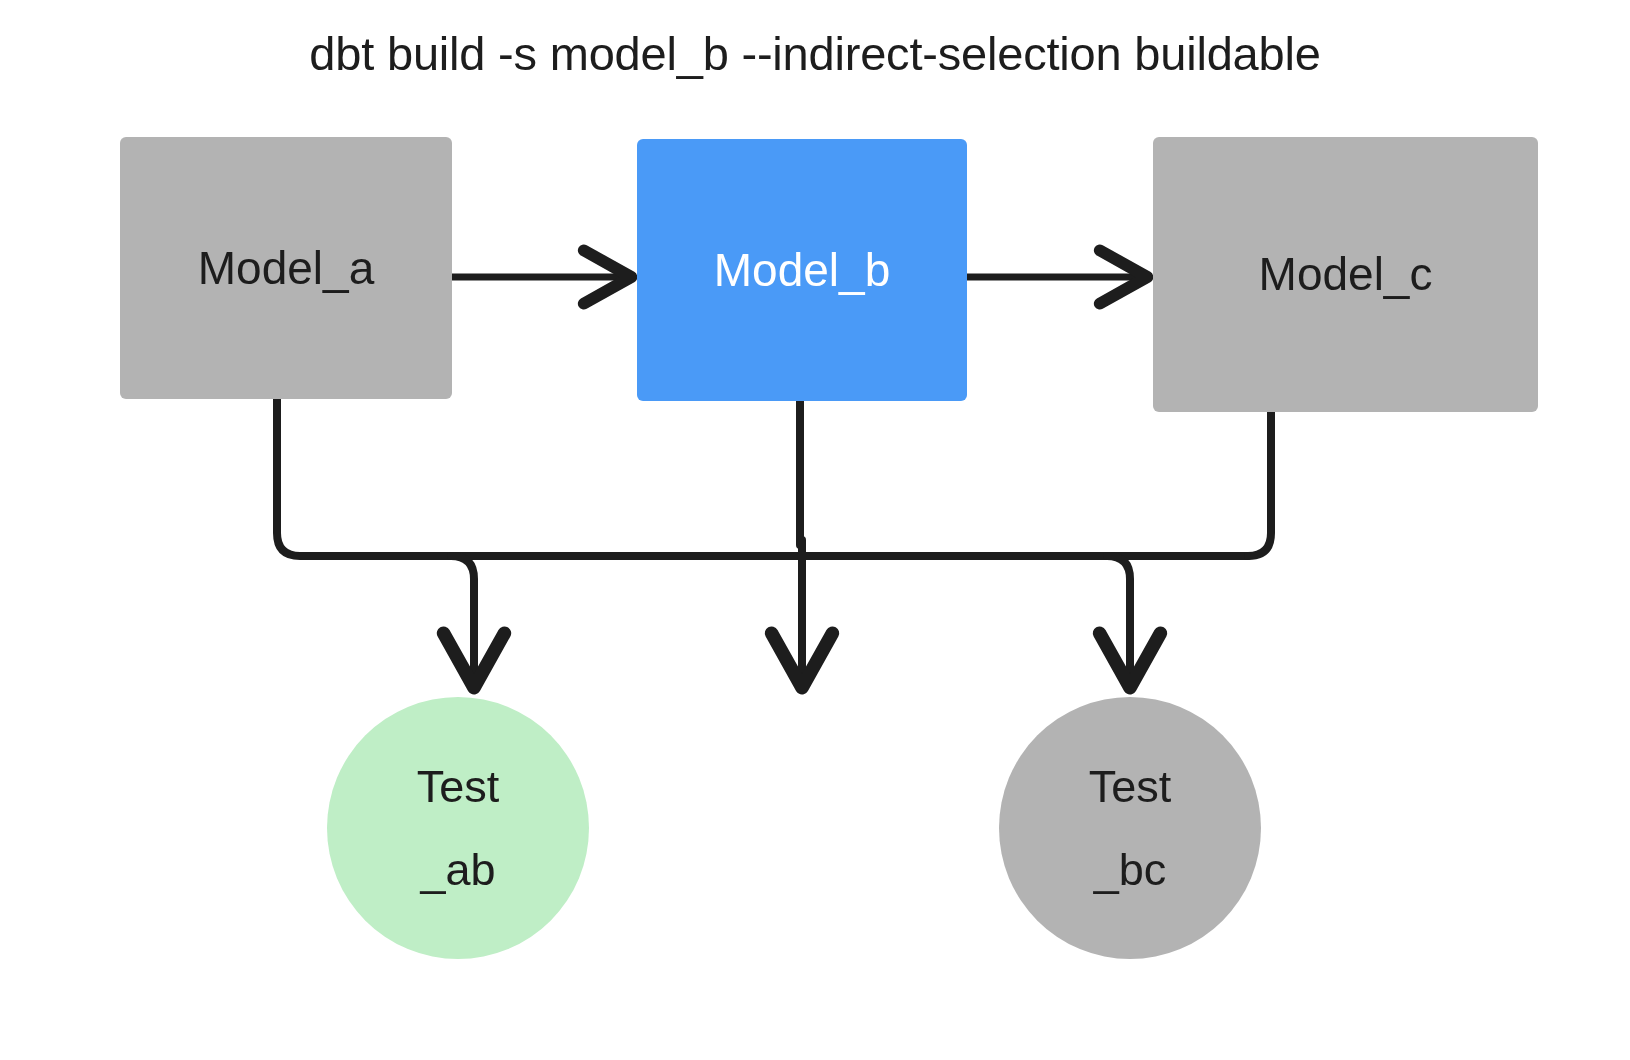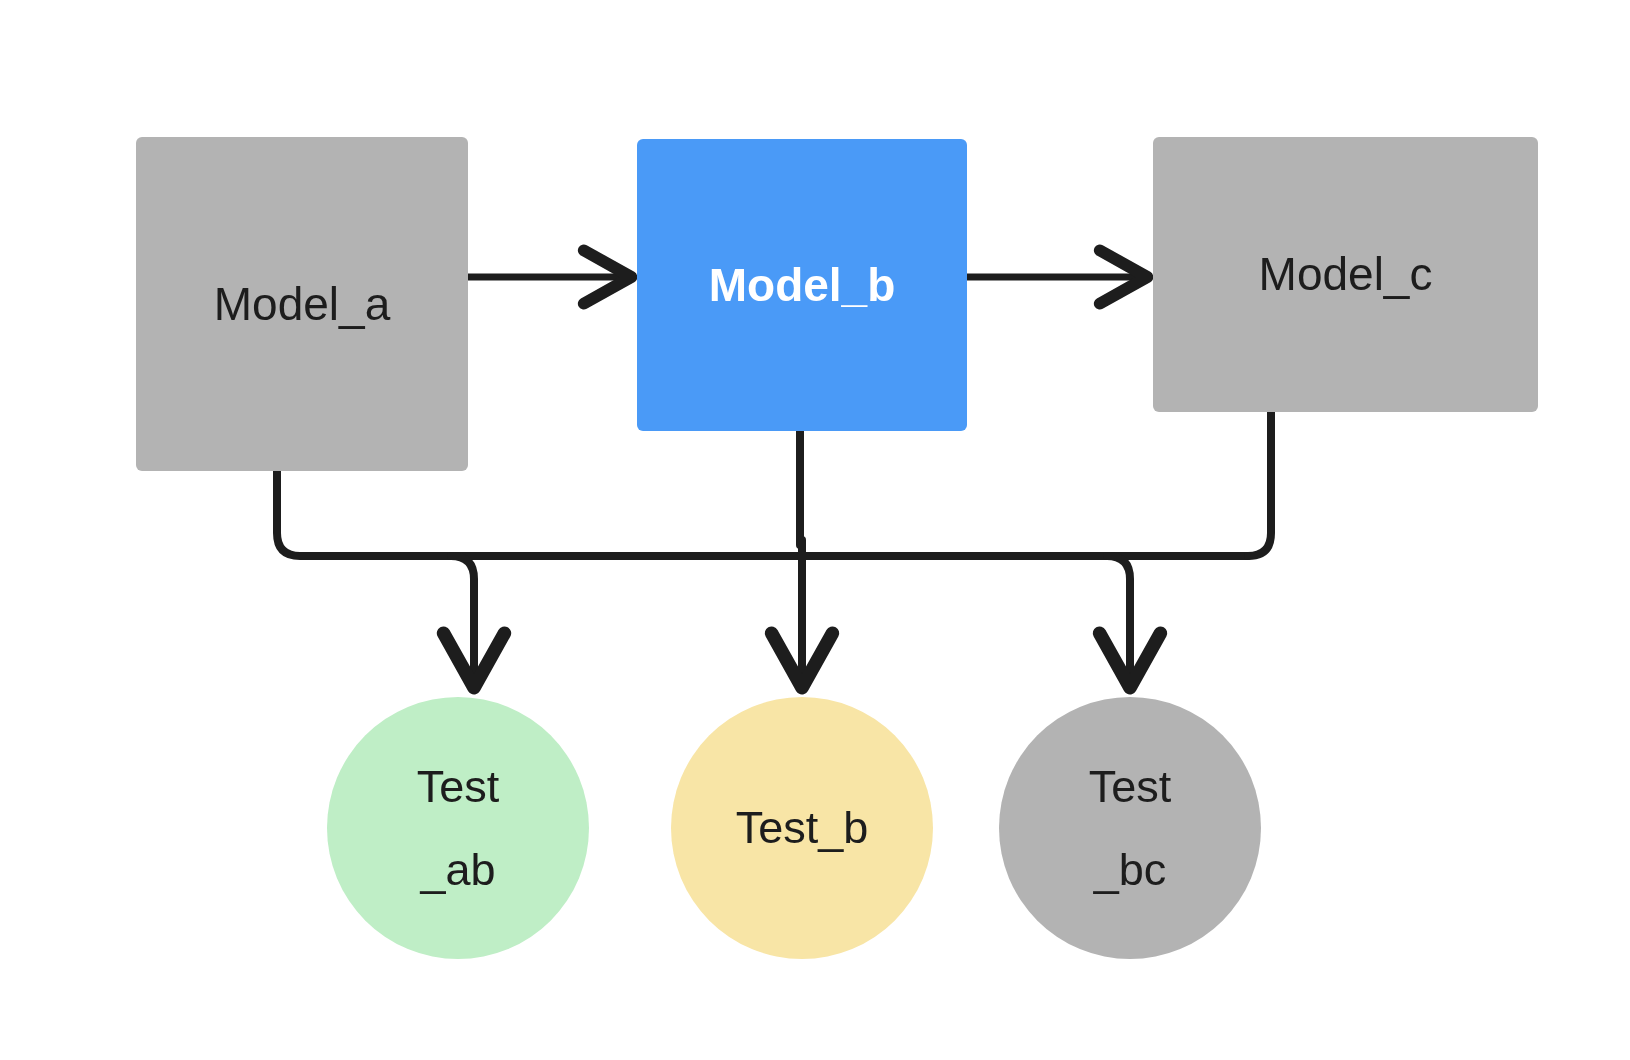--- a/index.html
+++ b/index.html
@@ -58,32 +58,33 @@
     align-items: center;
     justify-content: center;
     font-size: 45px;
     line-height: 1.85;
     text-align: center;
   }
   .circle-line {
     display: block;
   }
   
-  #node-model-a { left: 136px;  top: 137px; width: 332px; height: 334px; }
-  #node-model-b { left: 637px;  top: 139px; width: 330px; height: 292px; font-weight: bold; }
+  #node-model-a { left: 120px;  top: 137px; width: 332px; height: 262px; }
+  #node-model-b { left: 637px;  top: 139px; width: 330px; height: 262px; }
   #node-model-c { left: 1153px; top: 137px; width: 385px; height: 275px; }
   #node-test-ab { left: 327px;  top: 697px; width: 262px; height: 262px; }
   #node-test-b  { left: 671px;  top: 697px; width: 262px; height: 262px; }
   #node-test-bc { left: 999px;  top: 697px; width: 262px; height: 262px; }
 </style>
 </head>
 <body>
 
 <div id="canvas">
 
+  <div class="title">dbt build -s model_b --indirect-selection buildable</div>
 
   <svg id="edges" viewBox="0 0 1630 1060">
     <defs>
       <marker id="arrowhead" markerWidth="10" markerHeight="10" refX="8.2" refY="5" orient="auto" markerUnits="strokeWidth">
         <path d="M 1.6 1.2 L 8.4 5 L 1.6 8.8" fill="none" stroke="#1d1d1d" stroke-width="1.7" stroke-linecap="round" stroke-linejoin="round"></path>
       </marker>
     </defs>
 
     <path d="M 452 277 L 630 277" fill="none" stroke="#1d1d1d" stroke-width="7" stroke-linecap="butt" marker-end="url(#arrowhead)"></path>
 
@@ -113,22 +114,19 @@
 
   <div id="node-model-c" class="node-box" style="background:#b3b3b3;color:#1d1d1d;">
     <span>Model_c</span>
   </div>
 
   <div id="node-test-ab" class="node-circle" style="background:#bfeec6;color:#1d1d1d;">
     <span class="circle-line">Test</span>
     <span class="circle-line">_ab</span>
   </div>
 
-  <div id="node-test-b" class="node-circle" style="background:#f8e5a6;color:#1d1d1d;">
-    <span class="circle-line">Test_b</span>
-  </div>
 
   <div id="node-test-bc" class="node-circle" style="background:#b3b3b3;color:#1d1d1d;">
     <span class="circle-line">Test</span>
     <span class="circle-line">_bc</span>
   </div>
 
 </div>
 
 </body></html>

